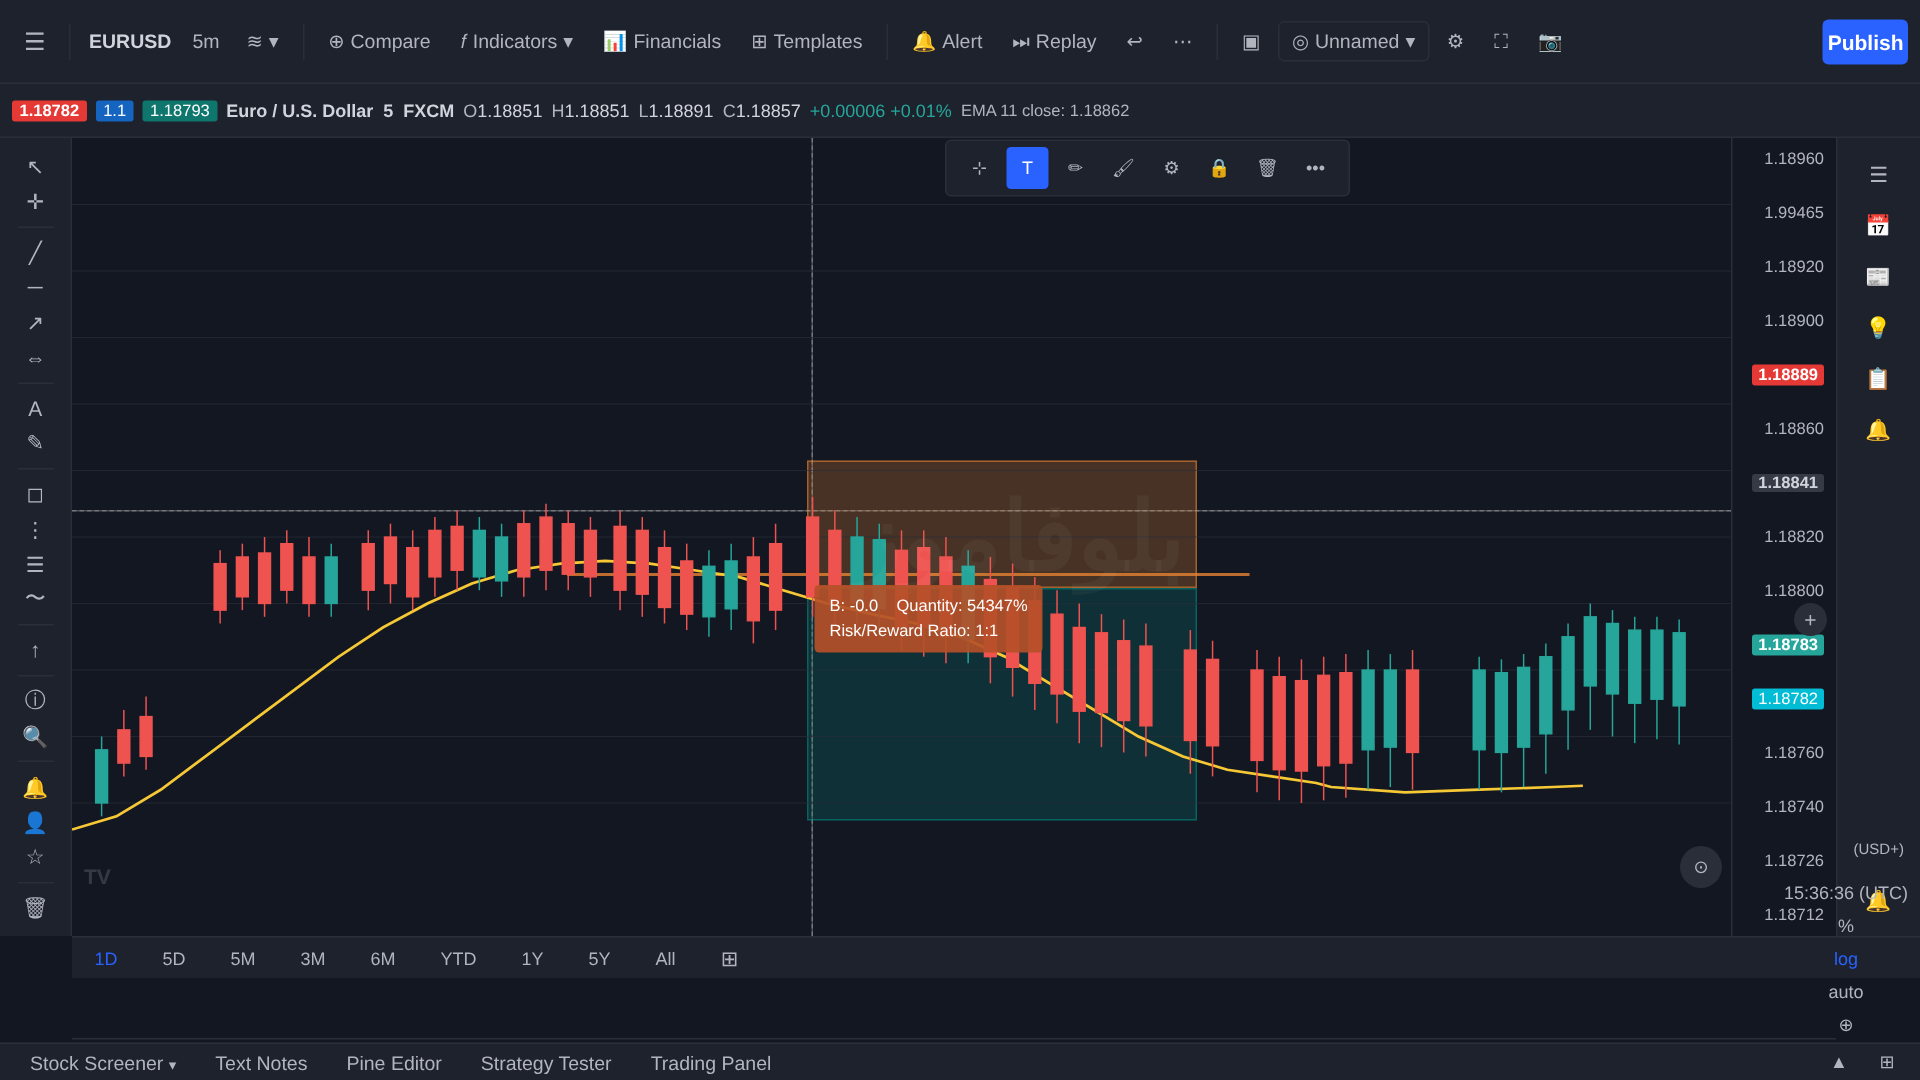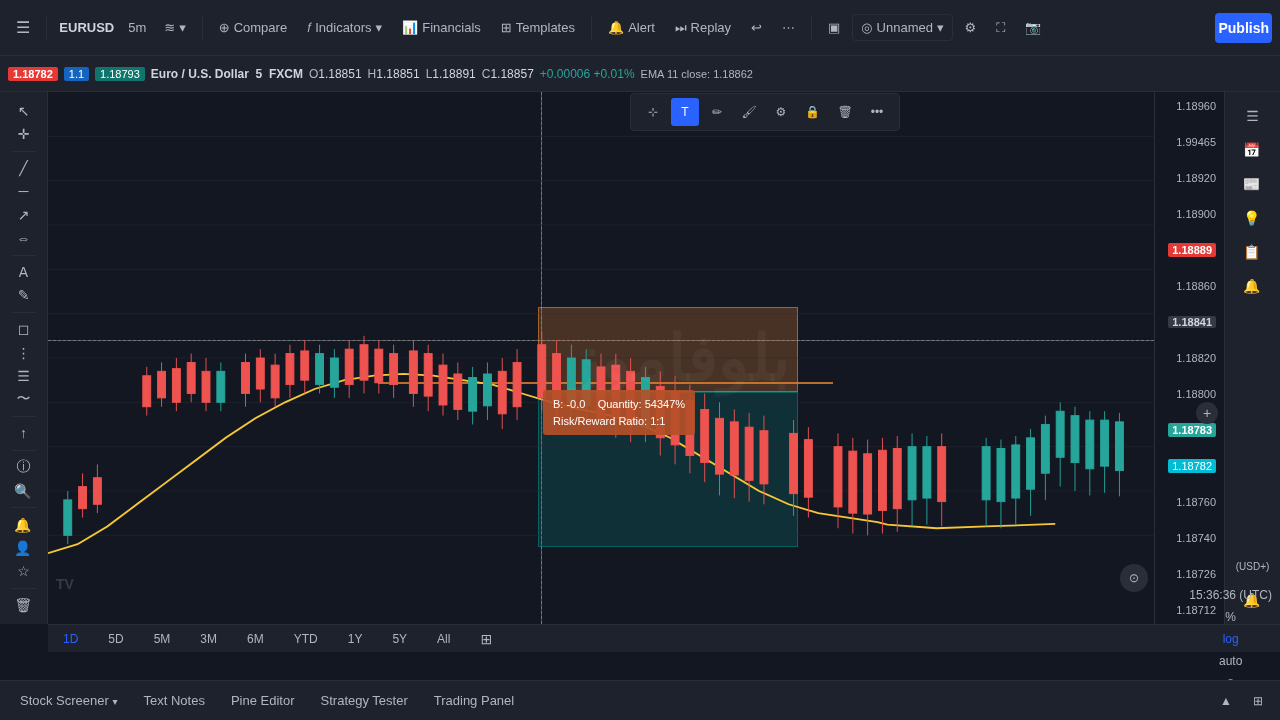--- a/index.html
+++ b/index.html
@@ -230,21 +230,21 @@
     .period-btn.active { color: #2962ff; }
     .period-right {
       margin-left: auto; display: flex; align-items: center; gap: 8px;
       color: #b2b5be; font-size: 12px; flex-direction: column;
     }
     .bottom-tabs {
       position: absolute;
       bottom: 0;
       left: 0;
       right: 0;
-      height: 40px;
+      height: 25px;
       background: #1e222d;
       border-top: 1px solid #2a2e39;
       display: flex;
       align-items: center;
       padding: 0 8px;
       gap: 2px;
     }
     .bottom-tab {
       padding: 6px 12px; border-radius: 4px; cursor: pointer;
       color: #b2b5be; font-size: 13px;

